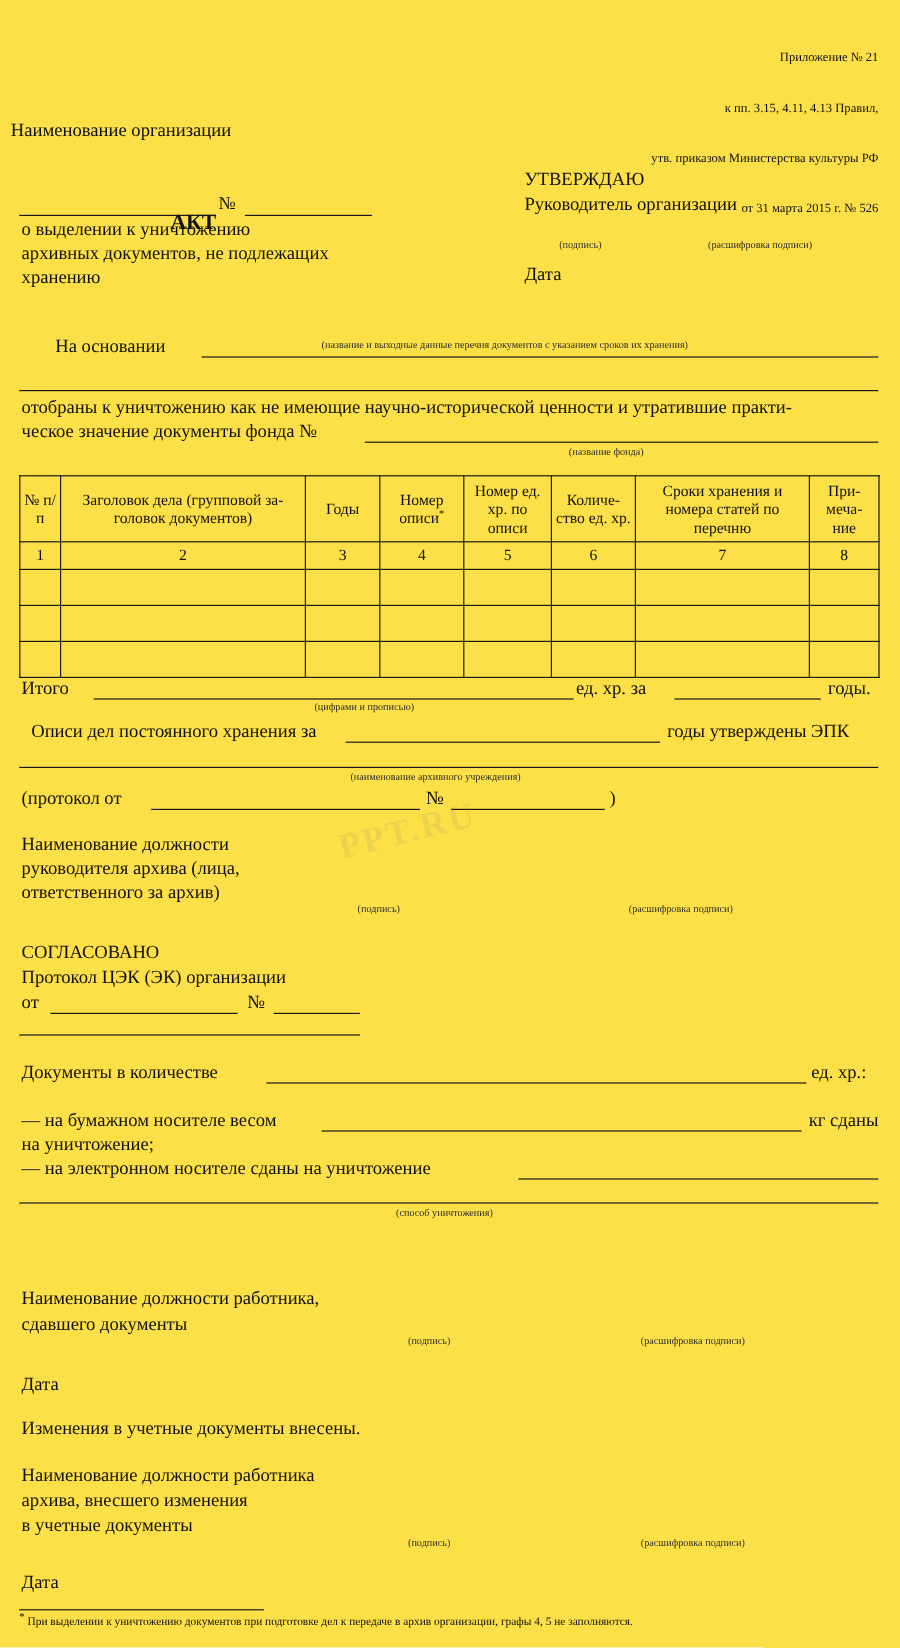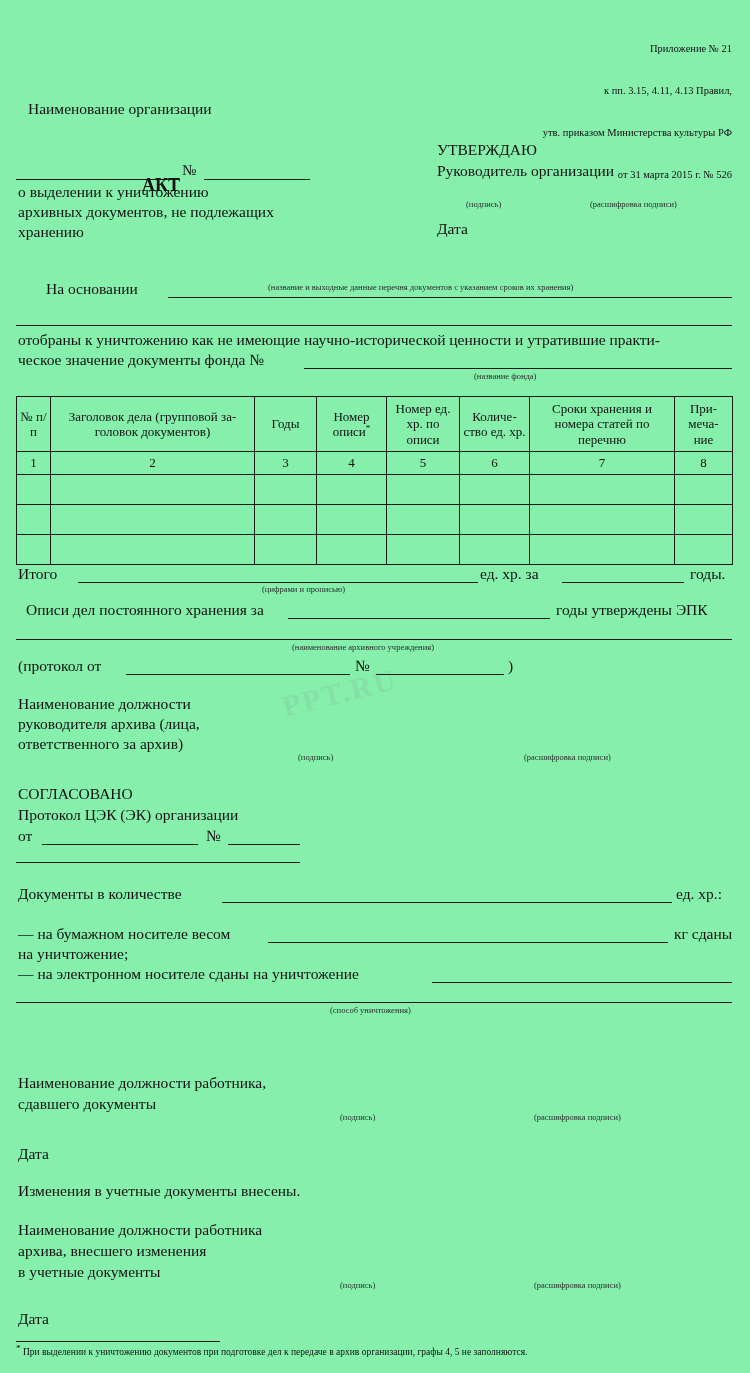--- a/index.html
+++ b/index.html
@@ -10,21 +10,21 @@
   }
   body {
     font-family: "Liberation Serif", "DejaVu Serif", serif;
     color: #111111;
   }
   .page {
     position: relative;
     width: 750px;
     height: 1373px;
     margin: 0 auto;
-    background: #86efac;
+    background: #fde047;
     overflow: hidden;
   }
 
   
   .abs { position: absolute; }
   .t   { font-size: 15.5px; line-height: 20px; white-space: pre; }
   .t-small { font-size: 8.5px; line-height: 11px; color: #2b2b2b; white-space: pre; }
   .t-hdr { font-size: 10.5px; line-height: 14px; text-align: right; white-space: pre; }
   .bold { font-weight: bold; }
   .rule {
@@ -102,21 +102,21 @@
 
 <div class="page">
 
   <div class="abs t-hdr" style="left:420px; top:14px; width:312px;">
     <div>Приложение № 21</div>
     <div>к пп. 3.15, 4.11, 4.13 Правил,</div>
     <div>утв. приказом Министерства культуры РФ</div>
     <div>от 31 марта 2015 г. № 526</div>
   </div>
 
-  <div class="abs t" style="left:28px; top:99px;">Наименование организации</div>
+  <div class="abs t" style="left:9px; top:99px;">Наименование организации</div>
 
   <div class="abs t bold" style="left:142px; top:140px; font-size:18px;margin-top:35px;">АКТ</div>
   <div class="abs t" style="left:182px; top:160px; font-size:15px;">№</div>
 
   <div class="rule" style="left:16px; top:179px; width:164px;"></div>
   <div class="rule" style="left:204px; top:179px; width:106px;"></div>
 
   <div class="abs t" style="left:18px; top:182px;">о выделении к уничтожению</div>
   <div class="abs t" style="left:18px; top:202px;">архивных документов, не подлежащих</div>
   <div class="abs t" style="left:18px; top:222px;">хранению</div>

